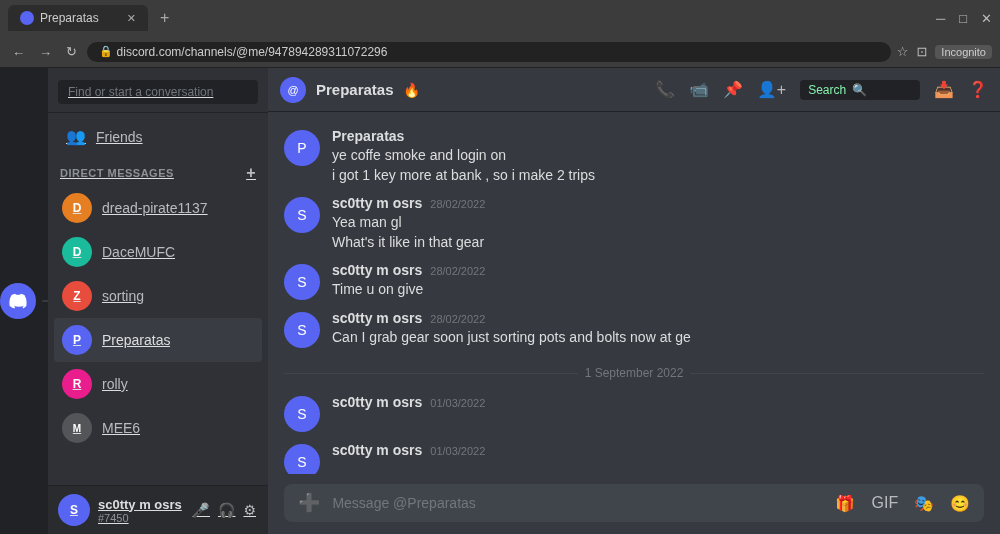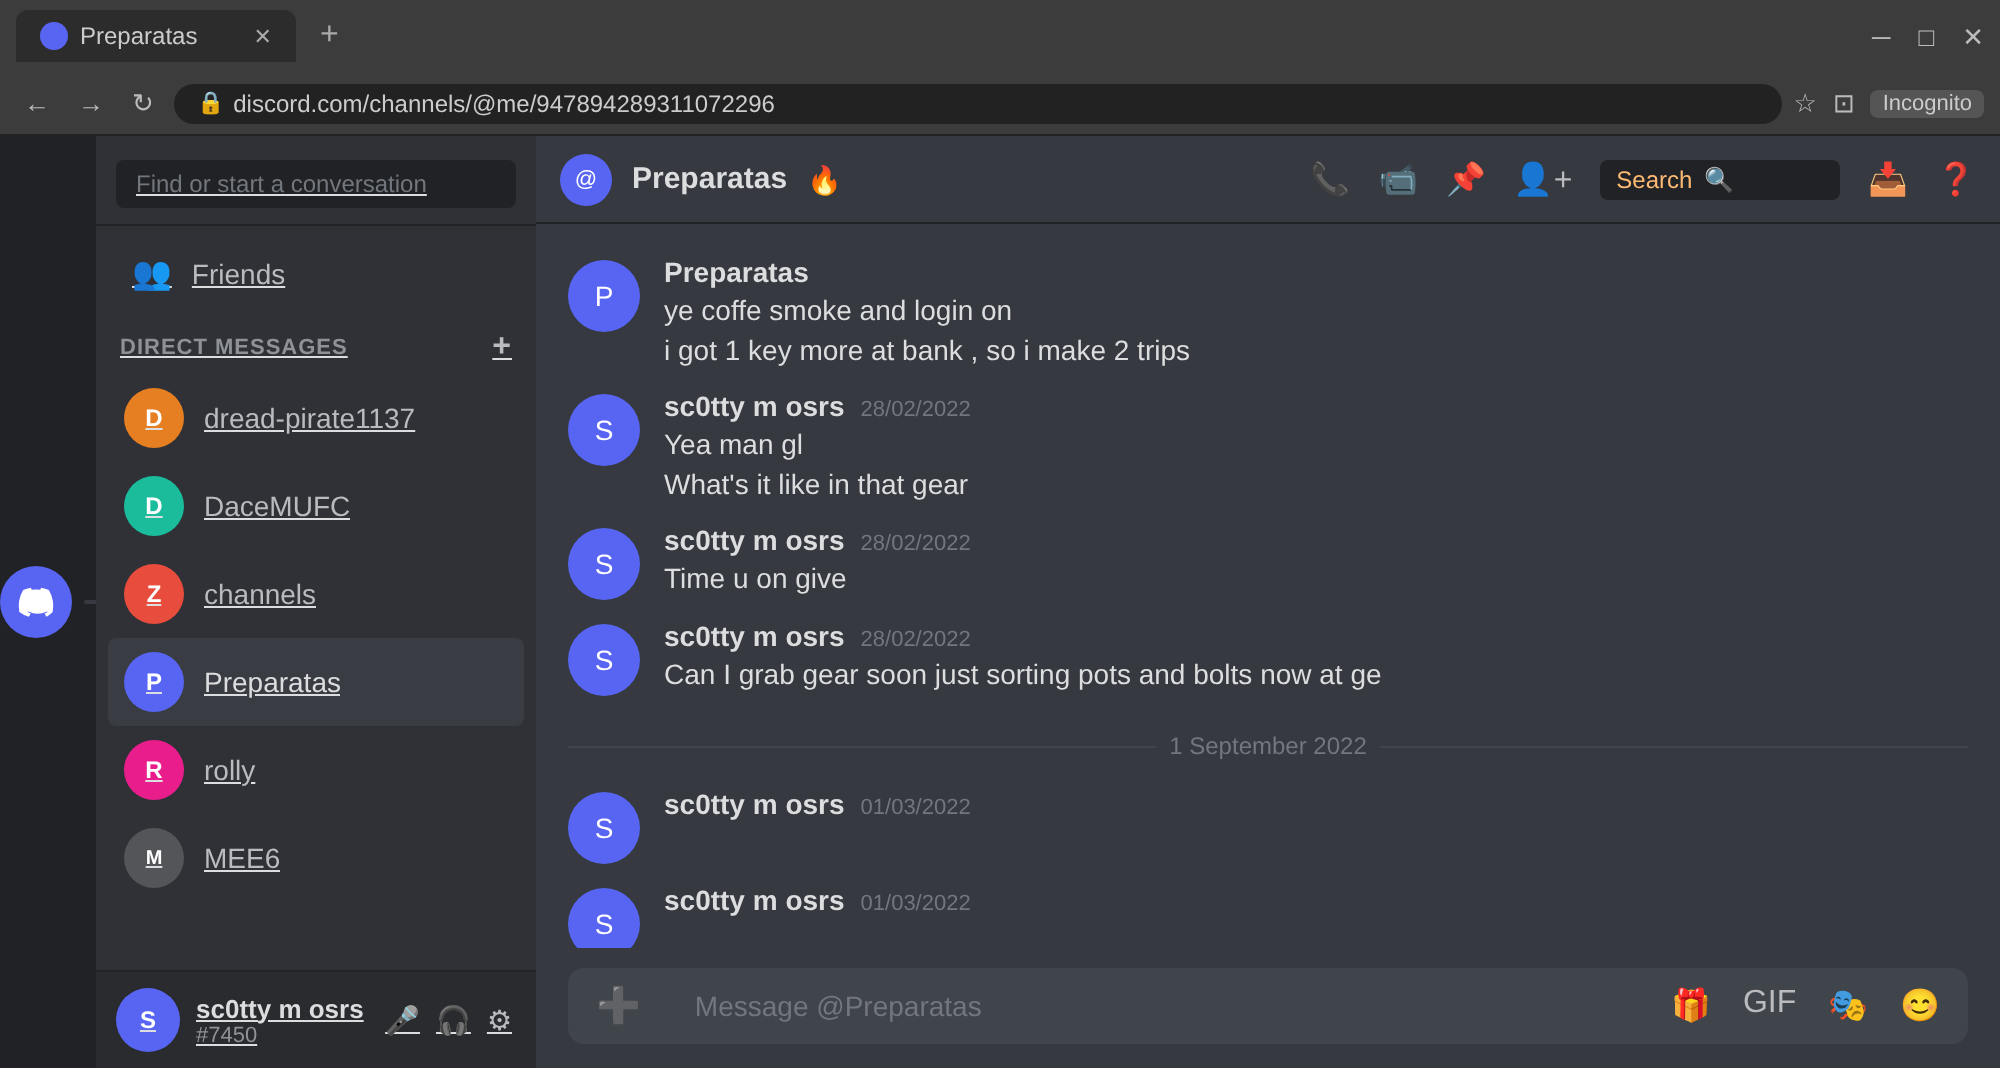--- a/index.html
+++ b/index.html
@@ -252,21 +252,21 @@
     }
     .chat-header-emoji { font-size: 14px; }
     .header-spacer { flex: 1; }
     .header-actions { display: flex; gap: 14px; align-items: center; color: #b9bbbe; }
     .h-action { cursor: pointer; font-size: 16px; }
     .h-search {
       background: #202225;
       border-radius: 4px;
       padding: 3px 8px;
       font-size: 12px;
-      color: #fdba74;
+      color: #86efac;
       display: flex; align-items: center; gap: 6px;
       min-width: 120px;
     }
 
     
     .messages-container {
       flex: 1;
       overflow-y: auto;
       padding: 12px 16px;
       display: flex;
@@ -328,21 +328,20 @@
     }
     .msg-attach-btn { font-size: 18px; color: #b9bbbe; cursor: pointer; padding: 8px 4px; }
     .msg-input {
       flex: 1;
       background: transparent;
       border: none;
       outline: none;
       font-size: 14px;
       color: #c4b5fd;
       padding: 10px 0;
-      margin-left: 15px;
     }
     .msg-input::placeholder { color: #72767d; }
     .msg-actions { display: flex; gap: 8px; color: #b9bbbe; }
     .msg-act-btn { cursor: pointer; font-size: 16px; padding: 4px; }
 
     
     ::-webkit-scrollbar { width: 4px; }
     ::-webkit-scrollbar-track { background: transparent; }
     ::-webkit-scrollbar-thumb { background: #202225; border-radius: 2px; }
   </style>
@@ -419,21 +418,21 @@
       <div class="dm-item">
         <div class="avatar orange">D</div>
         <span class="dm-name">dread-pirate1137</span>
       </div>
       <div class="dm-item">
         <div class="avatar teal">D</div>
         <span class="dm-name">DaceMUFC</span>
       </div>
       <div class="dm-item">
         <div class="avatar red">Z</div>
-        <span class="dm-name">channels</span>
+        <span class="dm-name">sorting</span>
       </div>
       <div class="dm-item active">
         <div class="avatar blue">P</div>
         <span class="dm-name">Preparatas</span>
       </div>
       <div class="dm-item">
         <div class="avatar pink">R</div>
         <span class="dm-name">rolly</span>
       </div>
       <div class="dm-item">

